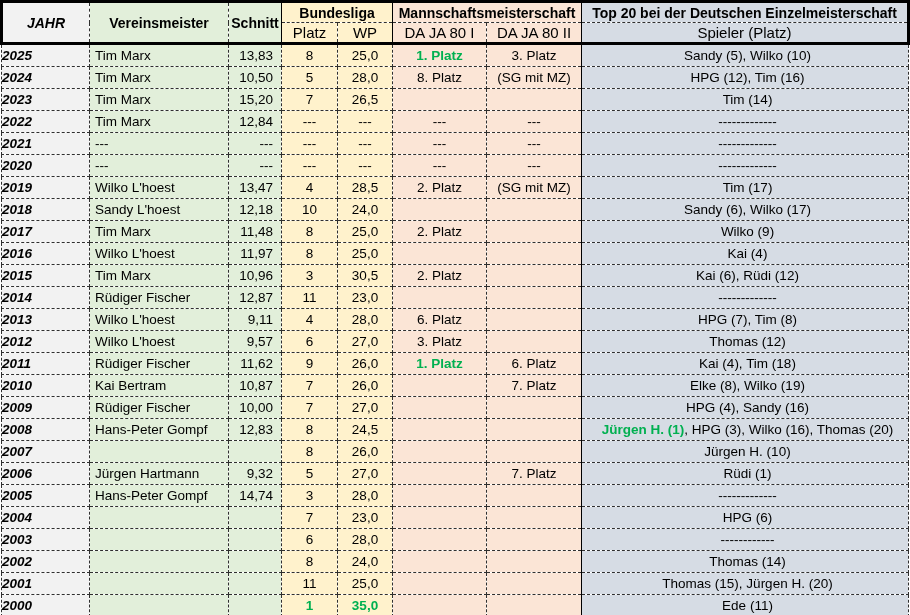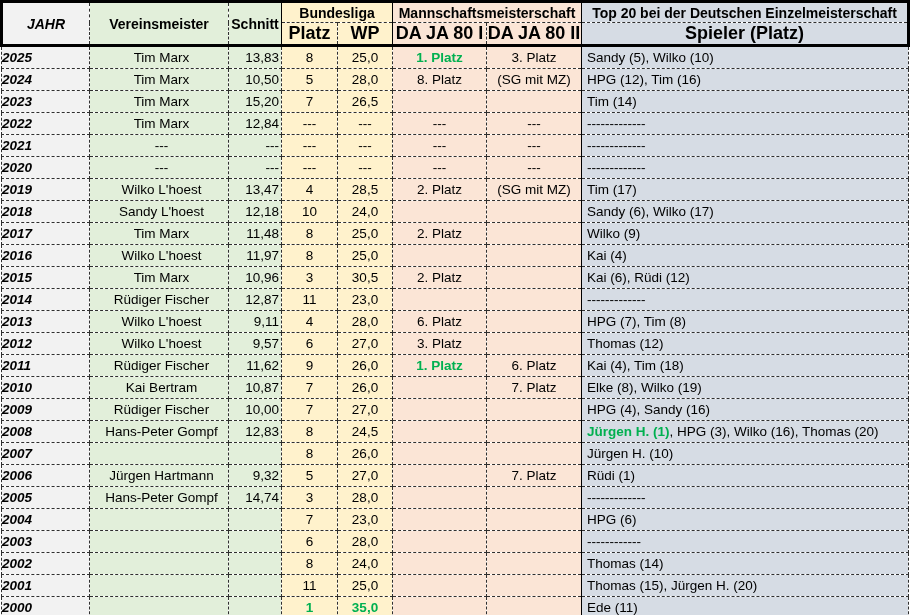--- a/index.html
+++ b/index.html
@@ -10,38 +10,38 @@
   
   .bg-year{background:var(--year-col,#f2f2f2);font-style:italic;}
   .bg-green{background:var(--meister-col,#e2efda);}
   .bg-yellow{background:var(--bundesliga-col,#fff2cc);}
   .bg-pink{background:var(--mannschaft-col,#fbe5d6);text-align:center;}
   .bg-blue{background:var(--top20-col,#d6dce4);}
 
   
   thead th{font-size:14px;color:#000;height:19px;border:1px dashed #2f2f2f;}
   thead .main{font-weight:700;}
-  thead .sub{font-weight:700;font-size:18px;}
+  thead .sub{font-weight:400;font-size:15px;}
   
   thead tr:first-child th{border-top:3px solid #000;}
   thead th.edge-l{border-left:3px solid #000;}
   thead th.edge-r{border-right:3px solid #000;text-align:center;}
   thead th.hb{border-bottom:3px solid #000;}
   
   thead th.vs{border-right:1px solid #000;}
 
   
   tbody td{height:21px;font-size:13.5px;color:#000;border:1px dashed #2f2f2f;}
   tbody tr:last-child td{border-bottom:1px dashed #2f2f2f;}
   .c-year{text-align:left;font-weight:700;font-size:13.5px;}
-  .c-vm{text-align:center;padding-left:5px;}
-  .c-schnitt{text-align:right;padding-right:2px;}
+  .c-vm{text-align:left;padding-left:5px;}
+  .c-schnitt{text-align:right;padding-right:8px;}
   .c-platz,.c-wp,.c-da1,.c-da2{text-align:center;}
   .c-da2{border-right:1px solid #000;}
-  .c-spieler{text-align:left;padding-left:5px;}
+  .c-spieler{text-align:center;padding-left:5px;}
   .g{color:var(--green-text,#00b050);font-weight:700;}
 </style>
 </head>
 <body>
 
 <table>
   <colgroup>
     <col style="width:88px">
       <col style="width:139px">
       <col style="width:53px">

